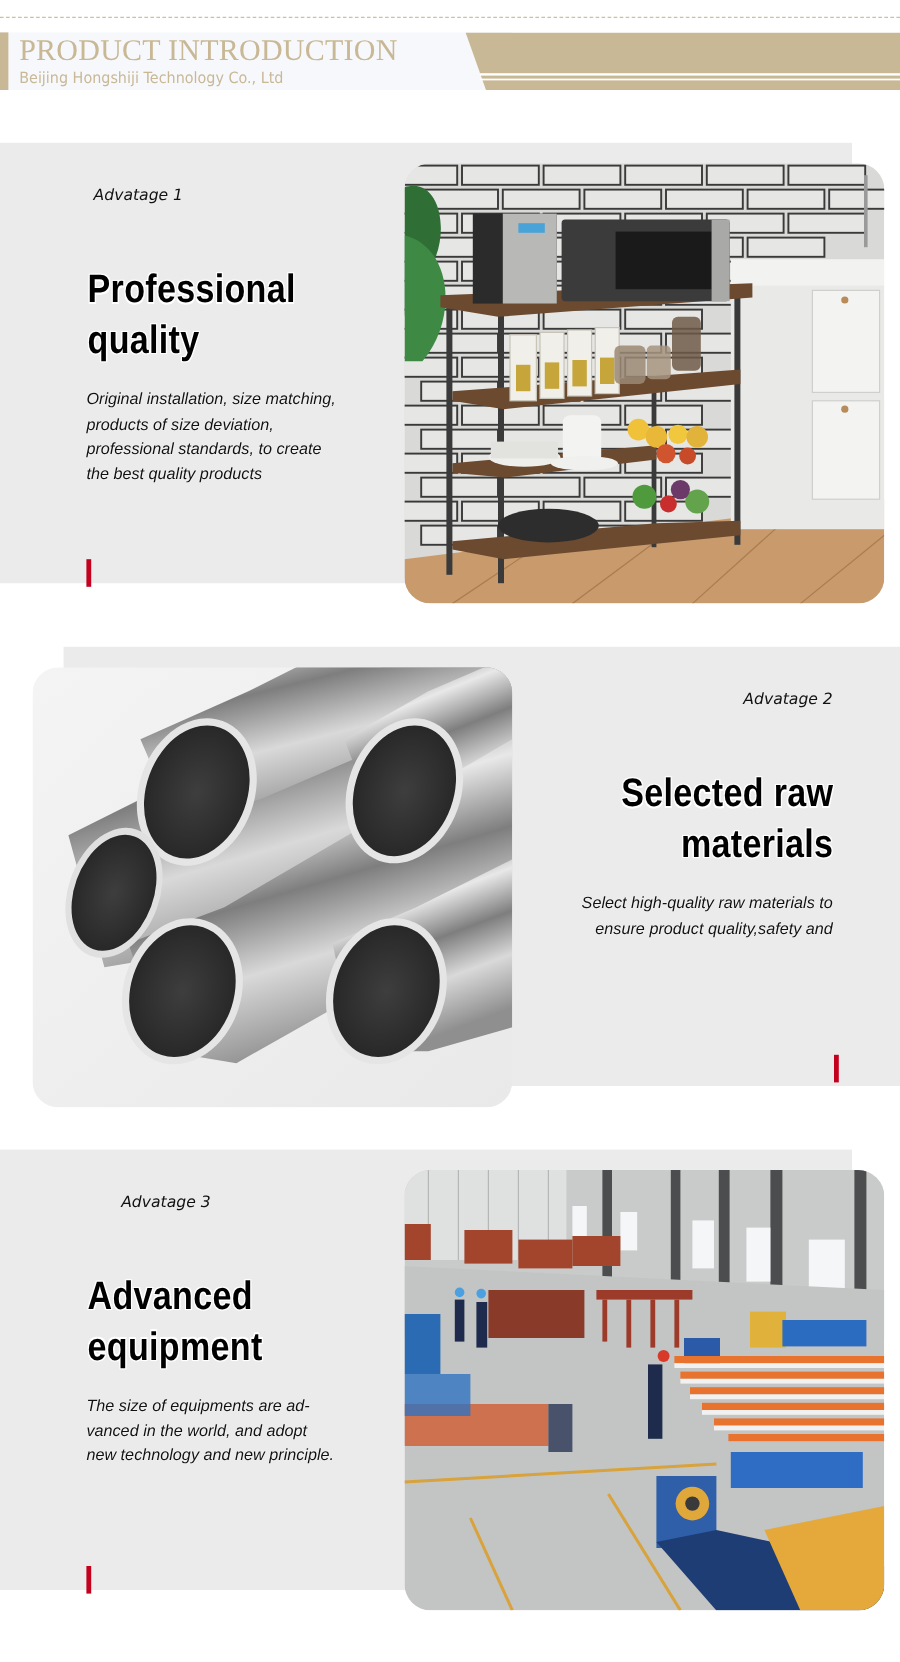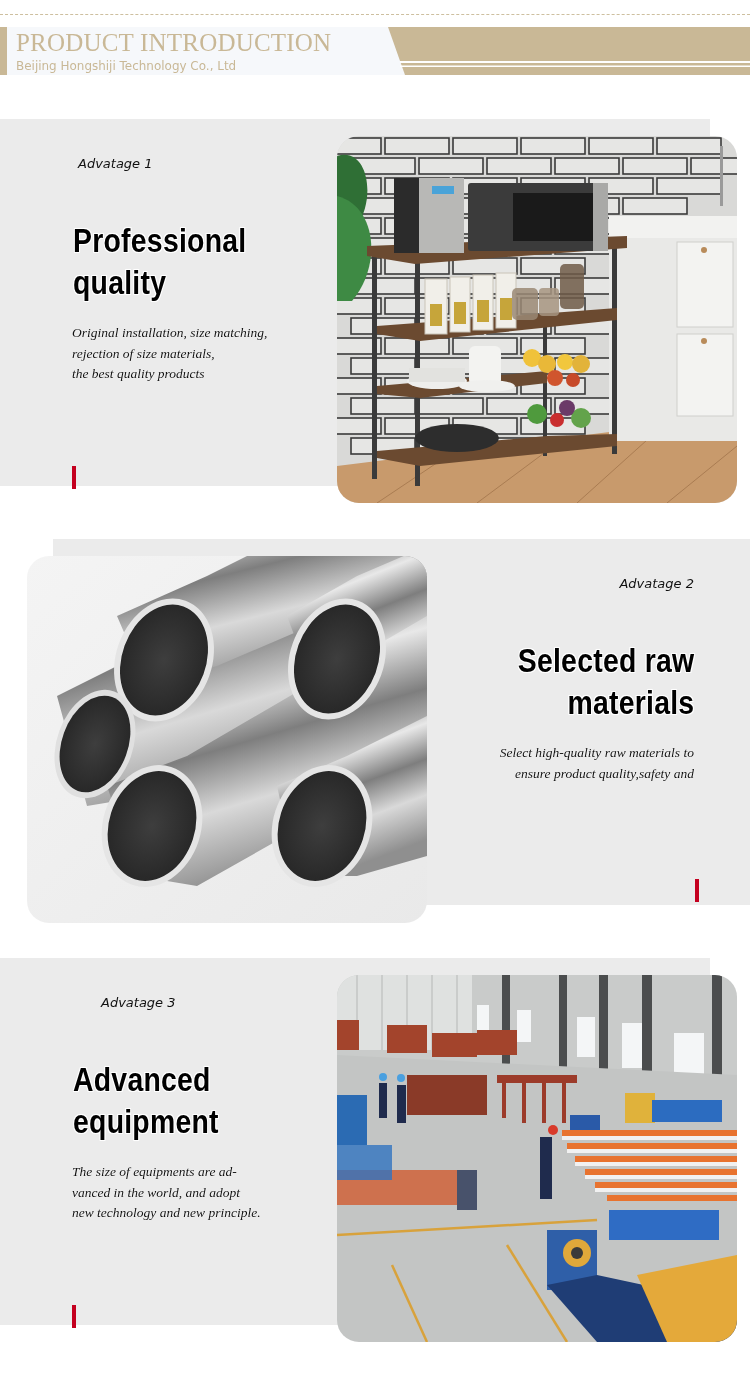--- a/index.html
+++ b/index.html
@@ -19,21 +19,21 @@
   .panel { position: absolute; background: #ebebeb; }
   .photo { position: absolute; width: 400px; height: 367px; border-radius: 22px; overflow: hidden; }
   .photo svg { display: block; width: 100%; height: 100%; }
 
   .adv { position: absolute; font-family: "DejaVu Sans", sans-serif; font-style: italic; font-size: 13px; color: #111; white-space: nowrap; }
   .title { position: absolute; font-family: "Liberation Sans", sans-serif; font-weight: 700; font-size: 33px; line-height: 42px; color: #000;
            text-shadow: 0 0 2px #fff, 0 0 2px #fff, 1px 1px 0 #fff, -1px -1px 0 #fff, 1px -1px 0 #fff, -1px 1px 0 #fff;
            transform: scaleX(0.86); white-space: nowrap; letter-spacing: 0.3px; }
   .title.left { transform-origin: left top; }
   .title.right { transform-origin: right top; text-align: right; }
-  .body { position: absolute; font-family: Liberation Serif, serif; font-style: italic; font-size: 13.5px; line-height: 20.5px; color: #111;
+  .body { position: absolute; font-family: Liberation Sans, sans-serif; font-style: italic; font-size: 13.5px; line-height: 20.5px; color: #111;
           text-shadow: 0 0 1px #fff, 0 0 1px #fff; }
   .body.right { text-align: right; }
   .red-bar { position: absolute; width: 4px; height: 23px; background: #c4001f; }
 </style>
 </head>
 <body>
 
 <div class="dotted-rule"></div>
 <div class="hdr">
   <div class="hdr-light"></div>
@@ -48,21 +48,22 @@
 </div>
 
 <div class="panel" style="left:0; top:119px; width:710px; height:367px;"></div>
 <div class="adv" style="left:78px; top:156px;">Advatage 1</div>
 <div class="title left" style="left:73px; top:220px;">
   <div>Professional</div>
   <div>quality</div>
 </div>
 <div class="body" style="left:72px; top:323px; width:260px;">
   <div>Original installation, size matching,</div>
-  <div>rejection of size materials,</div>
+  <div>products of size deviation,</div>
+  <div>professional standards, to create</div>
   <div>the best quality products</div>
 </div>
 <div class="red-bar" style="left:72px; top:466px;"></div>
 
 <div class="photo" style="left:337px; top:136px;">
   <svg viewBox="0 0 400 367" preserveAspectRatio="none">
 
     <rect width="400" height="367" fill="#d9d9d7"></rect>
     <g stroke="#3a3a3a" stroke-width="1.6" fill="#e6e6e4">
       <rect x="-20" y="2" width="64" height="16"></rect>

